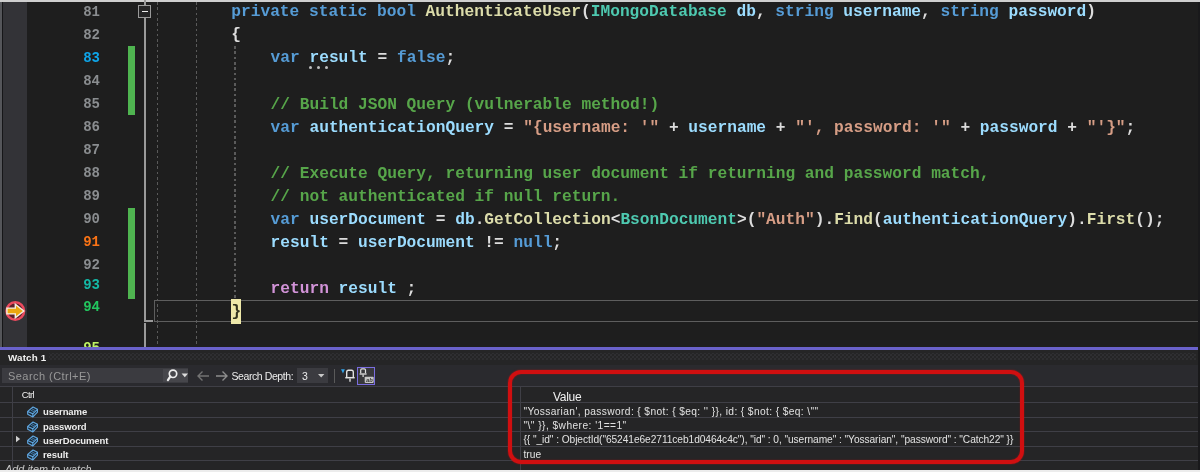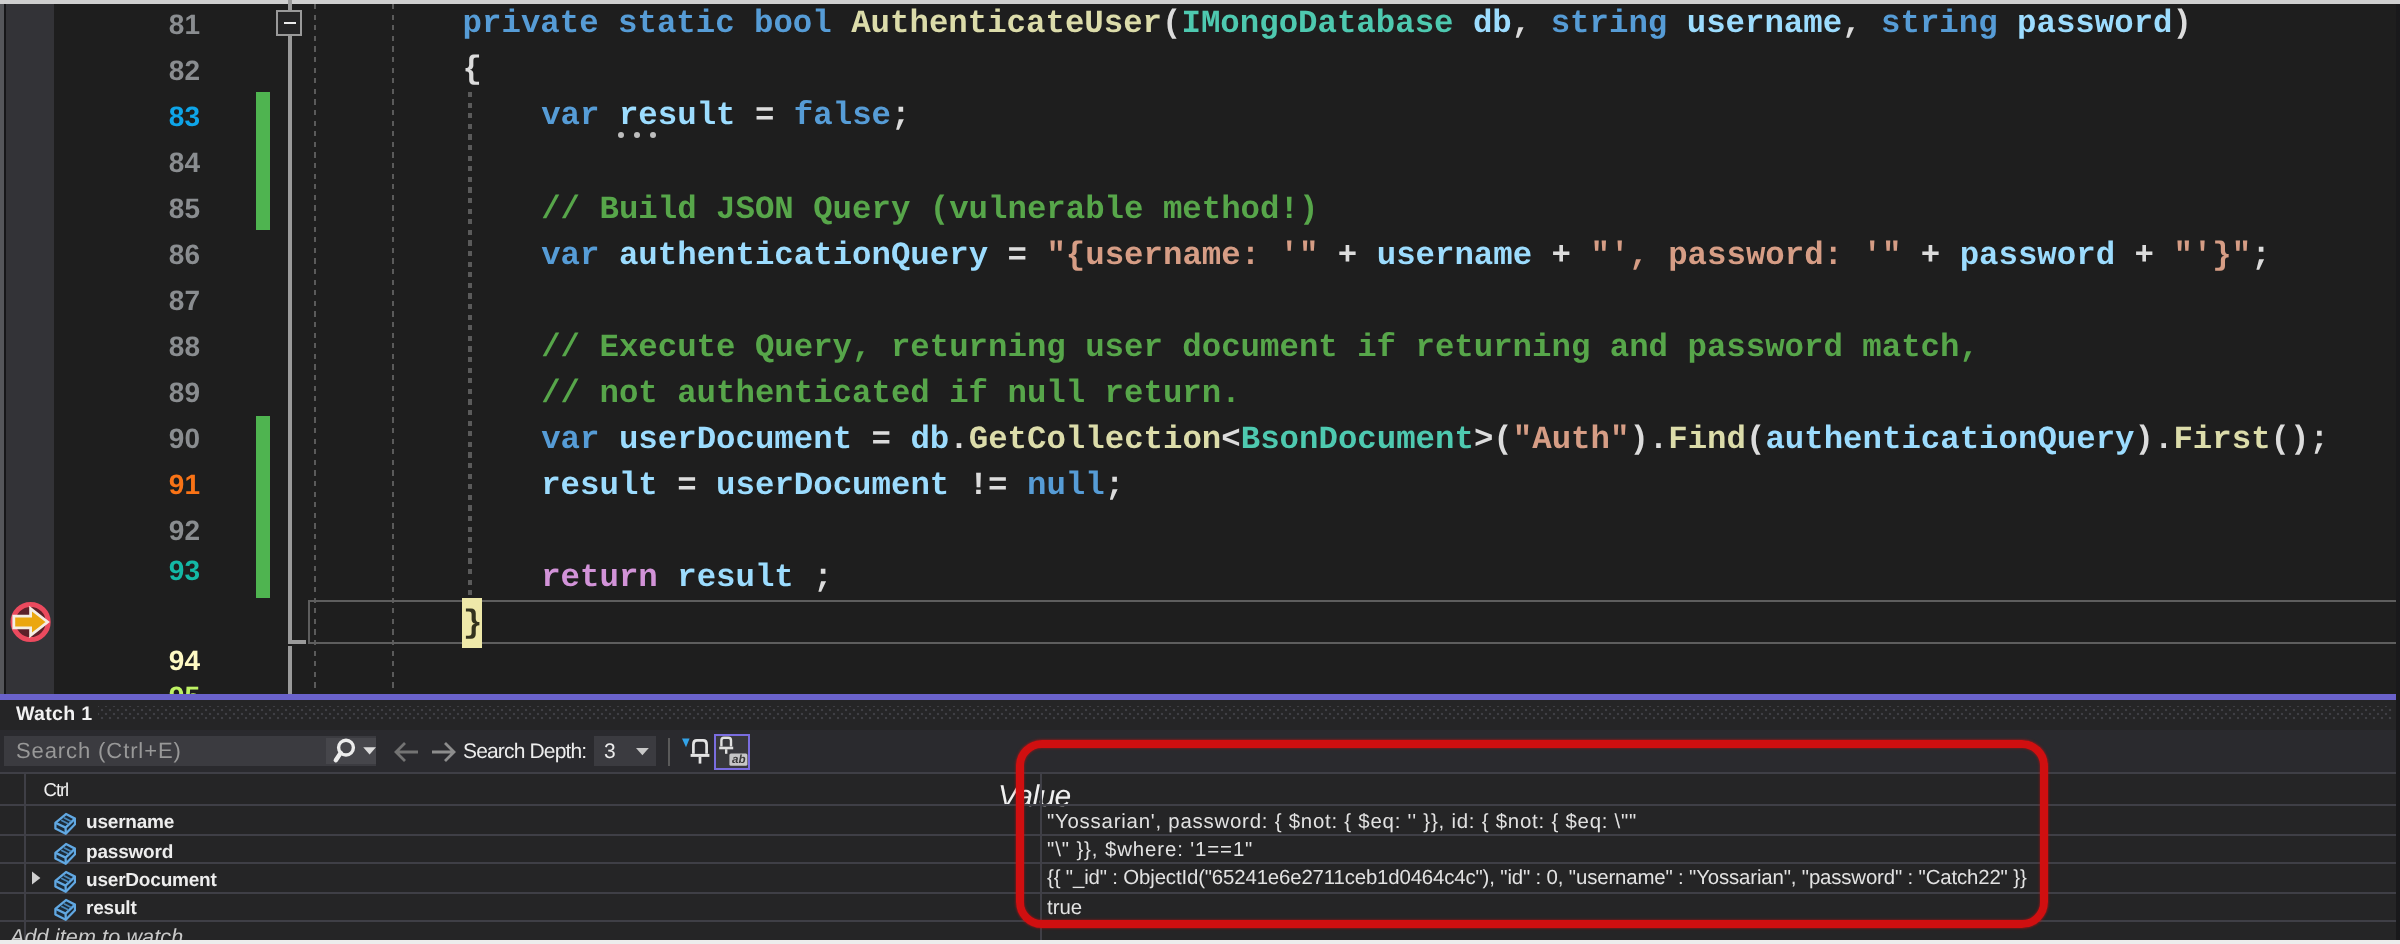--- a/index.html
+++ b/index.html
@@ -3,21 +3,21 @@
 <meta charset="utf-8">
 <style>
   html,body{margin:0;padding:0;background:#1e1e1e;}
   #root{position:relative;width:1200px;height:472px;background:#1e1e1e;overflow:hidden;
         font-family:"Liberation Sans",sans-serif;}
   .abs{position:absolute;}
   
   .code{position:absolute;white-space:pre;font-family:"Liberation Mono",monospace;
         font-weight:700;font-size:16.2px;line-height:23.08px;height:23.08px;
         letter-spacing:0;color:#dcdcdc;}
-  .num{position:absolute;width:46px;text-align:right;font-family:Liberation Sans, sans-serif;
+  .num{position:absolute;width:46px;text-align:right;font-family:Liberation Mono, monospace;
        font-weight:700;font-size:14px;line-height:23.08px;height:23.08px;color:#8a8d90;}
   .kw{color:#569cd6;}  .lb{color:#9cdcfe;}  .ty{color:#4ec9b0;}
   .mt{color:#dcdcaa;}  .st{color:#d69d85;}  .cm{color:#57a64a;}
   .ctl{color:#d293d8;}
   .guide{position:absolute;width:1.6px;
          background:repeating-linear-gradient(to bottom,#5a5a5a 0 2.6px,transparent 2.6px 5.3px);}
   
   .wp{font-size:10.5px;color:#e6e6e6;}
   .sep{position:absolute;left:0;width:1200px;height:1px;background:#3f3f46;}
 </style>
@@ -38,21 +38,21 @@
       <div class="num" style="left:54px;top:69.83px;color:#8a8d90;">84</div>
       <div class="num" style="left:54px;top:92.91px;color:#8a8d90;">85</div>
       <div class="num" style="left:54px;top:115.98px;color:#8a8d90;">86</div>
       <div class="num" style="left:54px;top:139.06px;color:#8a8d90;">87</div>
       <div class="num" style="left:54px;top:162.14px;color:#8a8d90;">88</div>
       <div class="num" style="left:54px;top:185.22px;color:#8a8d90;">89</div>
       <div class="num" style="left:54px;top:208.29px;color:#8a8d90;">90</div>
       <div class="num" style="left:54px;top:231.37px;color:#f97316;">91</div>
       <div class="num" style="left:54px;top:254.45px;color:#8a8d90;">92</div>
       <div class="num" style="left:54px;top:274px;color:#14b8a6;">93</div>
-      <div class="num" style="left:54px;top:319px;color:#fef9c3;">94</div>
+      <div class="num" style="left:54px;top:296px;color:#22c55e;">94</div>
       <div class="num" style="left:54px;top:337px;color:#bef264;">95</div>
     </div>
 
   <div class="abs" style="left:127.7px;top:45.8px;width:7.2px;height:68.8px;background:#4fb450;"></div>
   <div class="abs" style="left:127.7px;top:208.3px;width:7.2px;height:90.5px;background:#4fb450;"></div>
 
   <div class="abs" style="left:144.4px;top:0;width:1.6px;height:5px;background:#9a9a9a;"></div>
   <div class="abs" style="left:138.3px;top:4.8px;width:12.6px;height:13.2px;border:1.5px solid #9a9a9a;background:#252526;box-sizing:border-box;"></div>
   <div class="abs" style="left:141.7px;top:10.7px;width:6px;height:1.7px;background:#ececec;"></div>
   <div class="abs" style="left:144.4px;top:18px;width:1.6px;height:303.5px;background:#9a9a9a;"></div>
@@ -139,21 +139,21 @@
     <svg class="abs" style="left:357px;top:17.4px;" width="18" height="17" viewBox="0 0 18 17">
       <path d="M3.7 6.3 L3.7 3.3 Q3.7 1.9 4.9 1.9 L7.3 1.9 Q8.5 1.9 8.5 3.3 L8.5 6.3" fill="none" stroke="#e0e0e0" stroke-width="1.2"></path>
       <path d="M2.6 7 L9.6 7" stroke="#e0e0e0" stroke-width="1.3"></path>
       <path d="M6.1 7.6 L6.1 9.9" stroke="#e0e0e0" stroke-width="1.2"></path>
       <rect x="7.7" y="9.7" width="9" height="6.2" rx="0.8" fill="#c6c6c6"></rect>
       <text x="9" y="14.7" font-size="5.8" font-style="italic" font-weight="700" fill="#3a3a3a" font-family="Liberation Sans">ab</text>
     </svg>
 
     <div class="abs sep" style="top:36px;"></div>
     <div class="abs" style="left:21.8px;top:40px;font-size:9.3px;letter-spacing:-0.55px;color:#f0f0f0;">Ctrl</div>
-    <div class="abs" style="left:499px;top:40px;font-size:15px;letter-spacing:-0.3px;color:#f0f0f0;font-style:italic;">Value</div>
+    <div class="abs" style="left:553px;top:40px;font-size:12px;letter-spacing:-0.3px;color:#f0f0f0;">Value</div>
     <div class="abs sep" style="top:52.4px;"></div>
 
     <div class="abs" style="left:12.4px;top:36px;width:1.1px;height:84px;background:#3f3f46;"></div>
     <div class="abs" style="left:519.6px;top:36px;width:1.1px;height:84px;background:#3f3f46;"></div>
 
     <div class="abs sep" style="top:67.2px;"></div>
     <div class="abs sep" style="top:81.4px;"></div>
     <div class="abs sep" style="top:95.7px;"></div>
     <div class="abs sep" style="top:110px;"></div>
 

